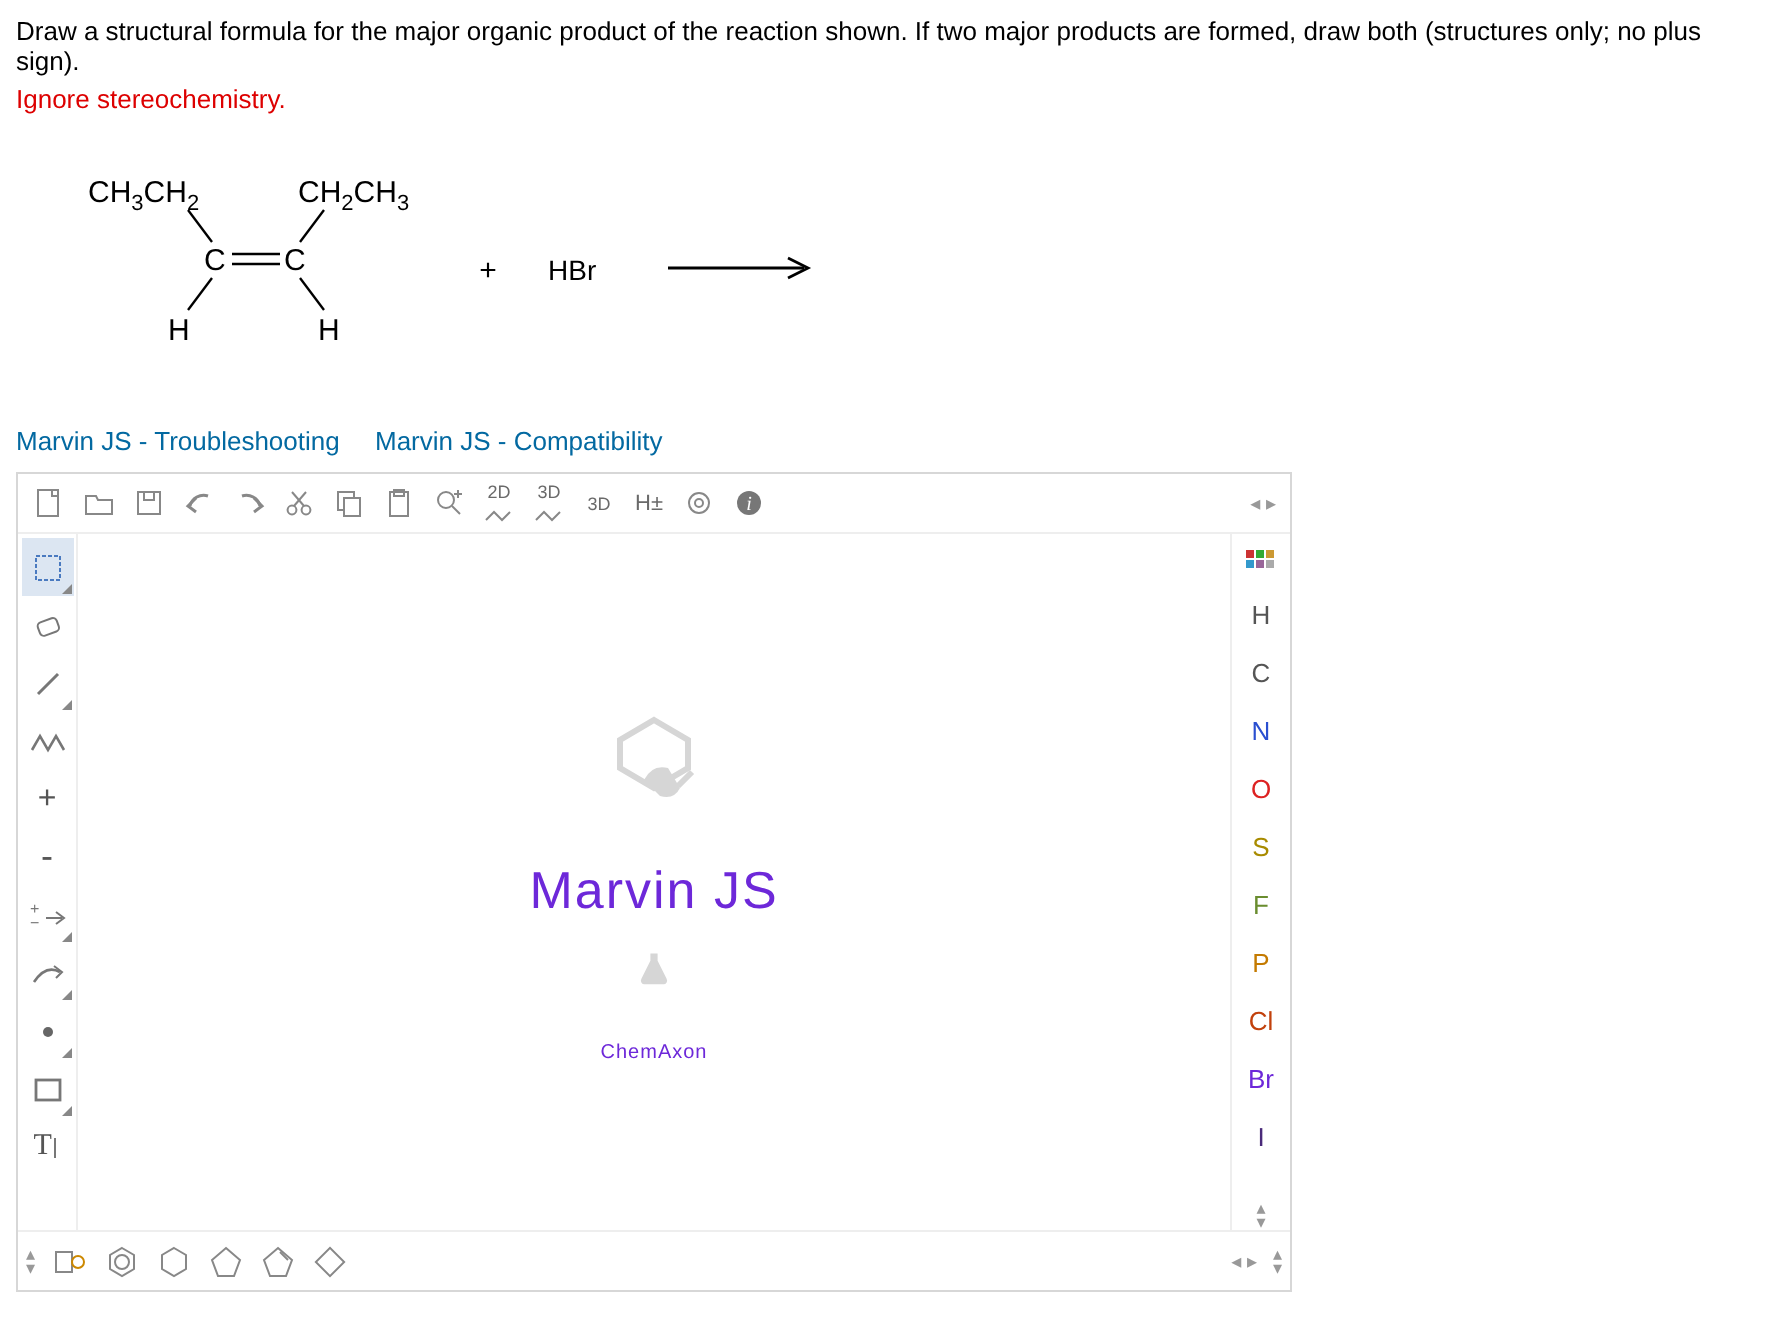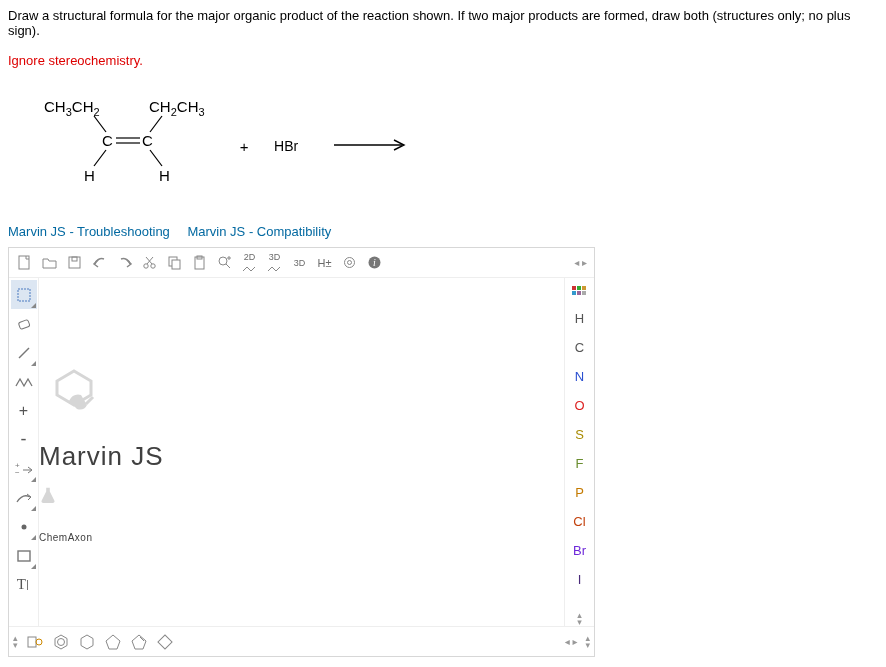--- a/index.html
+++ b/index.html
@@ -5,37 +5,37 @@
   * { box-sizing: border-box; }
   body {
     margin: 0;
     padding: 8px;
     font-family: Arial, sans-serif;
     font-size: 13px;
     color: #000;
     background: #fff;
     width: 886px;
   }
-  .question { color: #000; margin-bottom: 15px; }
+  .question { color: #000; margin-bottom: 4px; }
   .instruction { color: #d00; margin-bottom: 18px; }
   .reaction-area {
     padding: 10px 0 10px 36px;
     height: 120px;
     position: relative;
   }
   .mol-svg { display:inline-block; vertical-align: middle; }
   .plus { display:inline-block; margin: 0 22px; font-size: 15px; vertical-align: middle; }
   .hbr { display:inline-block; font-size: 14px; vertical-align: middle; }
   .arrow-box { display:inline-block; margin-left: 30px; vertical-align: middle; }
   .links-row { margin: 18px 0 8px 0; }
   .links-row a { color: #0369a1; text-decoration: none; font-size: 13px; margin-right: 14px; }
 
   .marvin {
     border: 1px solid #d7d7d7;
-    width: 587px;
+    width: 638px;
     height: 410px;
     position: relative;
     background: #fff;
     font-family: Arial, sans-serif;
     color: #555;
   }
   .mv-top {
     height: 30px;
     border-bottom: 1px solid #eee;
     display: flex; align-items: center;
@@ -97,22 +97,22 @@
     width:26px; height:25px;
     display:flex; align-items:center; justify-content:center;
     cursor:pointer; color:#666;
     position:relative;
   }
   .mv-bottom .spacer { flex:1; }
   .mv-bottom .nav { font-size:10px; color:#999; padding:0 4px; }
 
   .canvas {
     position:absolute; left:30px; right:30px; top:30px; bottom:30px;
-    display:flex; flex-direction:column; justify-content:center;
-    color:#404040;
+    display:flex; flex-direction:column; align-items:center; justify-content:center;
+    color:#6d28d9;
     user-select:none;
   }
   .canvas .wm-title { font-size:26px; font-weight:300; letter-spacing:1px; margin-top:10px; }
   .canvas .wm-sub { font-size:10px; margin-top:28px; letter-spacing:0.5px; }
   .flask {
     width:18px;height:18px; margin-top:14px;
   }
 
   .clr-H{color:#555}.clr-C{color:#555}.clr-N{color:#2a4fd0}.clr-O{color:#d22}.clr-S{color:#a88b00}.clr-F{color:#6a8d2f}.clr-P{color:#c47a00}.clr-Cl{color:#c2410c}.clr-Br{color:#6d28d9}.clr-I{color:#4a2a7a}
 </style>

